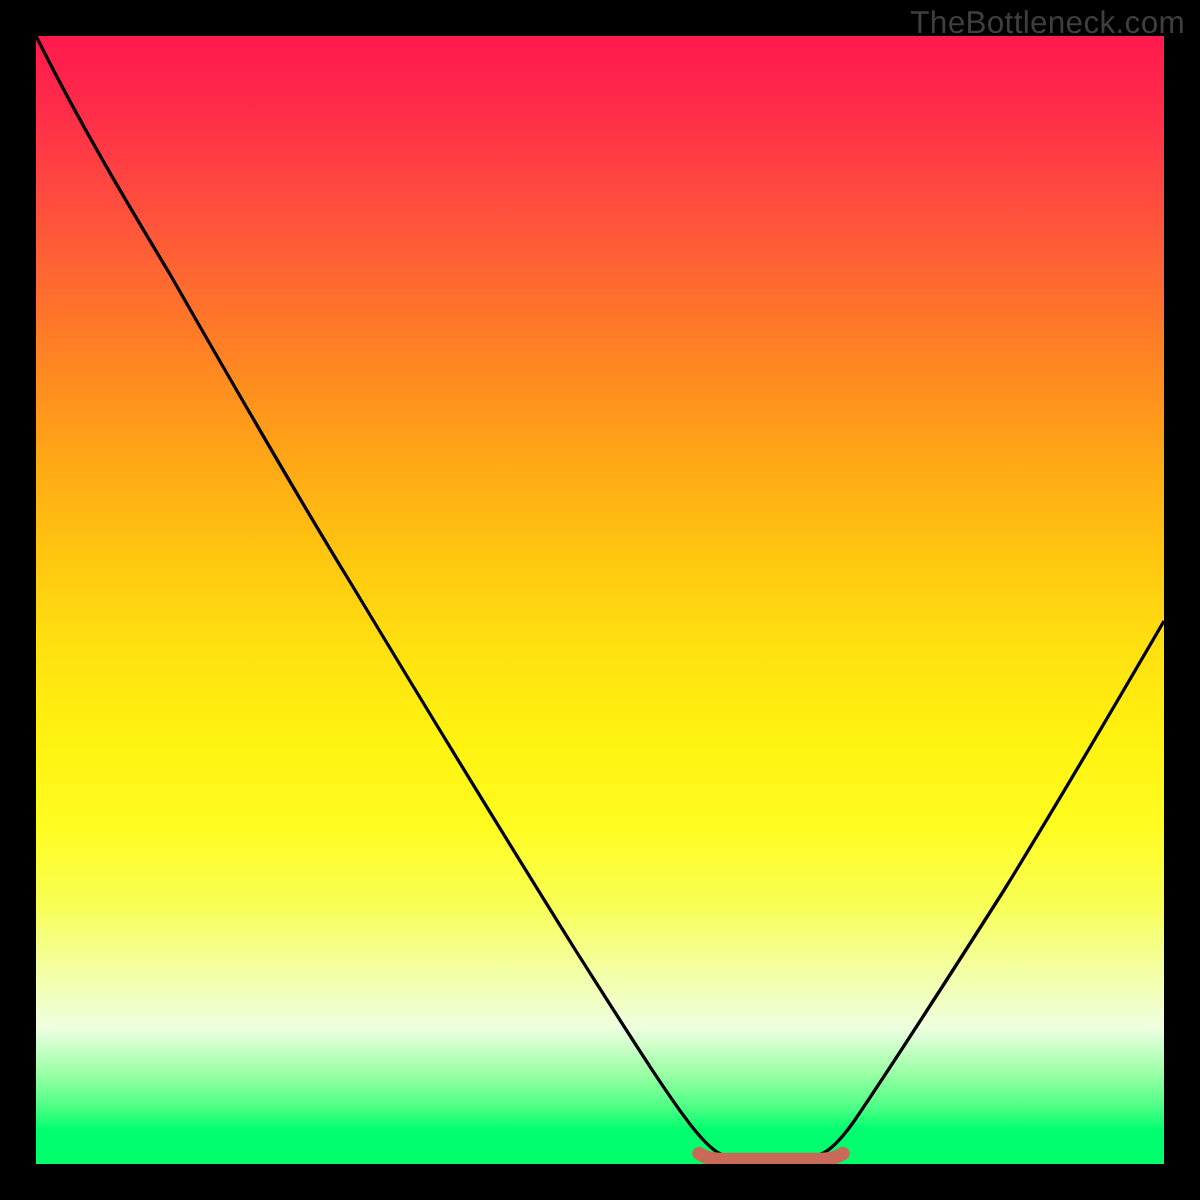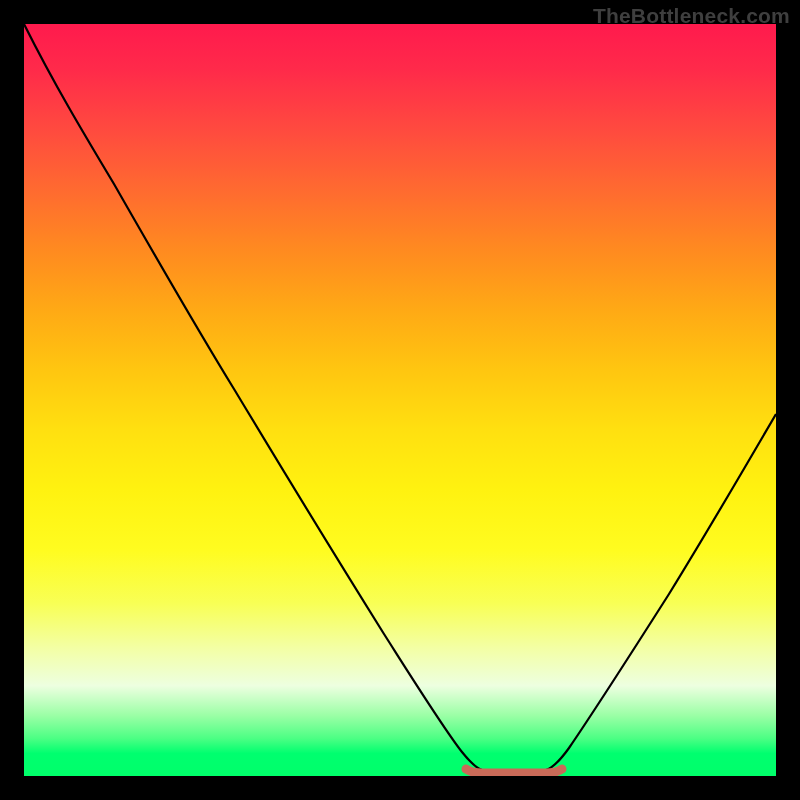--- a/index.html
+++ b/index.html
@@ -49,21 +49,21 @@
     top: 0;
     width: 752px;
     height: 752px;
   }
   .watermark {
     position: absolute;
     top: 4px;
     right: 10px;
     color: #3f3f3f;
     font-size: 21px;
-    font-weight: 700;
+    font-weight: 400;
     letter-spacing: 0.2px;
     user-select: none;
   }
 </style>
 </head>
 <body>
 
 <div class="frame">
 
   <div class="plot-area">

